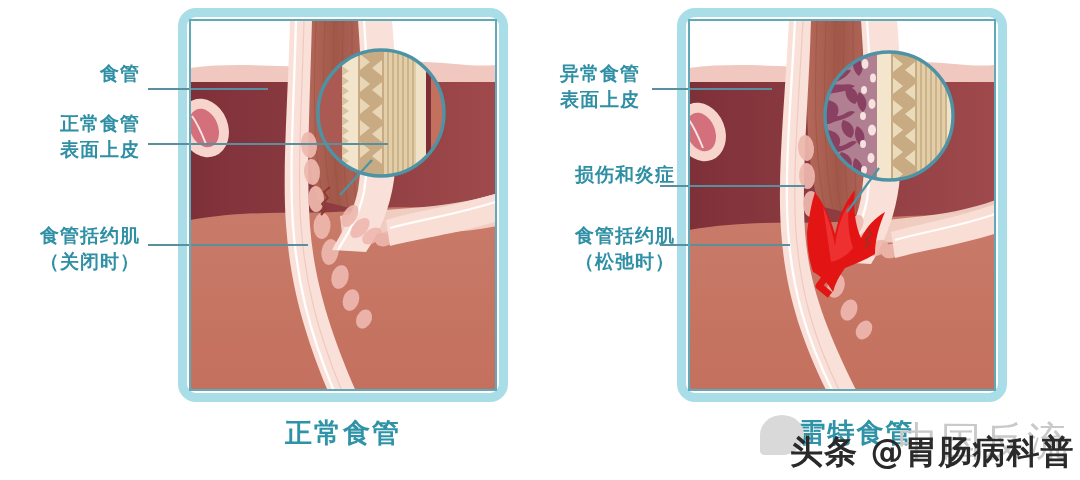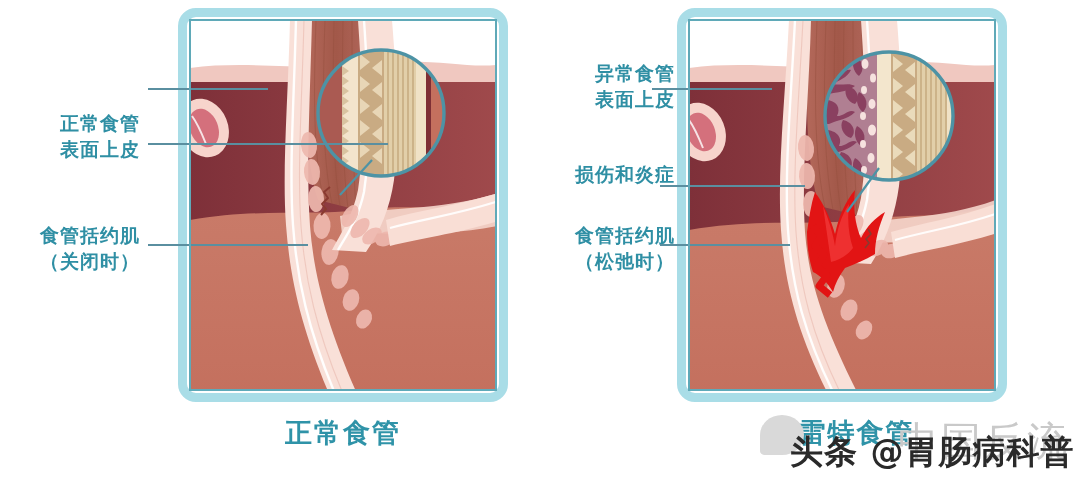--- a/index.html
+++ b/index.html
@@ -314,31 +314,32 @@
           </g>
           <circle cx="200" cy="96" r="64" fill="none" stroke="#4d93a5" stroke-width="3.4"></circle>
         </g>
 
         <path d="M158,192 L190,148" stroke="#4d93a5" stroke-width="2.2" fill="none"></path>
       </svg>
     </div>
     <div class="innerline"></div>
   </div>
 
+  <div class="label lft" style="left:20px;top:60px;width:120px;">食管</div>
   <div class="leader" style="left:148px;top:88px;width:120px;"></div>
 
   <div class="label lft" style="left:20px;top:110px;width:120px;">正常食管
 表面上皮</div>
   <div class="leader" style="left:148px;top:143px;width:240px;"></div>
 
   <div class="label lft" style="left:14px;top:222px;width:126px;">食管括约肌
 （关闭时）</div>
   <div class="leader" style="left:148px;top:244px;width:160px;"></div>
 
-  <div class="label lft" style="left:525px;top:60px;width:150px;">异常食管
+  <div class="label lft" style="left:525px;top:60px;width:150px;text-align:center;">异常食管
 表面上皮</div>
   <div class="leader" style="left:652px;top:88px;width:120px;"></div>
 
   <div class="label lft" style="left:525px;top:161px;width:150px;">损伤和炎症</div>
   <div class="leader" style="left:660px;top:185px;width:145px;"></div>
 
   <div class="label lft" style="left:519px;top:222px;width:156px;">食管括约肌
 （松弛时）</div>
   <div class="leader" style="left:660px;top:244px;width:130px;"></div>
 

